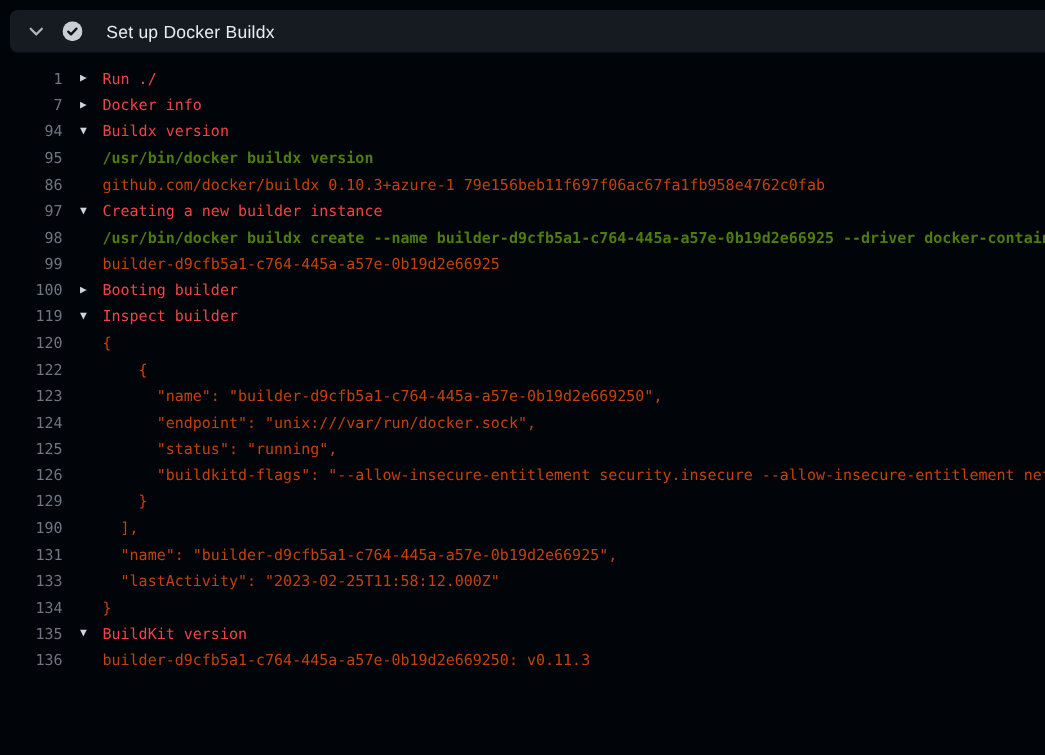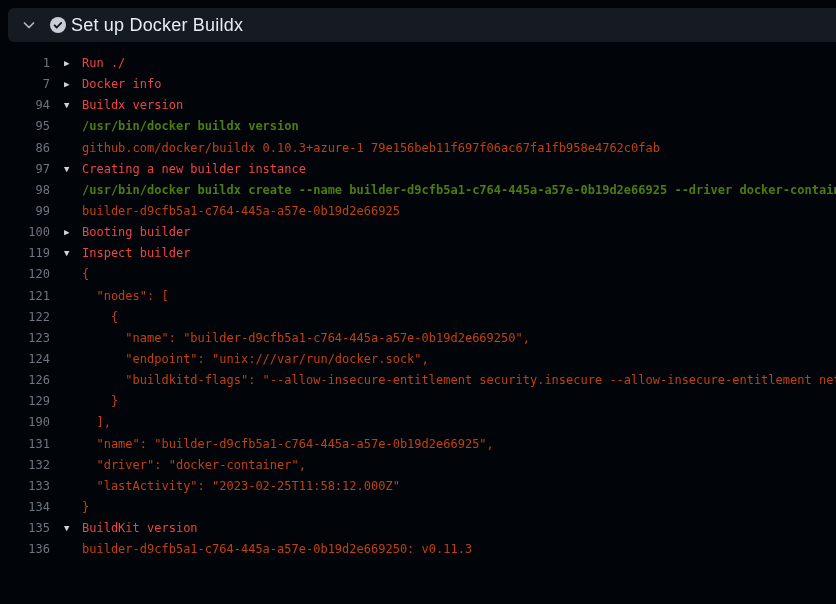--- a/index.html
+++ b/index.html
@@ -6,22 +6,22 @@
   html,body { width:836px; height:604px; background:#010409; overflow:hidden; }
 
   .step-header{
     position:absolute; top:8px; left:8px; width:828px; height:34px;
     background:#161b22; border-radius:6px 0 0 6px;
     display:flex; align-items:center; padding-left:13px; cursor:pointer;
   }
   .chev{ width:16px; height:16px; color:#aeb8c2; flex:none; display:flex; align-items:center; justify-content:center; }
   .check-wrap{ width:16px; height:16px; margin-left:13px; flex:none; }
   .step-title{
-    margin-left:5px;
-    font-family:"Liberation Sans", sans-serif; font-size:18px; font-weight:400;
+    margin-left:19px;
+    font-family:"Liberation Sans", sans-serif; font-size:14px; font-weight:400;
     color:#e6edf3; letter-spacing:.2px;
   }
 
   .log{
     position:absolute; top:46px; left:0; width:836px; height:558px;
     padding-top:7px;
     font-family:"DejaVu Sans Mono","Liberation Mono",monospace;
     font-size:12px; overflow:hidden;
   }
   .line{ display:flex; height:21.15px; line-height:21.15px; white-space:pre; }
@@ -54,26 +54,25 @@
     <div class="line"><span class="ln">7</span><span class="mk">▶</span><span class="txt group">Docker info</span></div>
     <div class="line"><span class="ln">94</span><span class="mk">▼</span><span class="txt group">Buildx version</span></div>
     <div class="line"><span class="ln">95</span><span class="mk"></span><span class="txt command">/usr/bin/docker buildx version</span></div>
     <div class="line"><span class="ln">86</span><span class="mk"></span><span class="txt output">github.com/docker/buildx 0.10.3+azure-1 79e156beb11f697f06ac67fa1fb958e4762c0fab</span></div>
     <div class="line"><span class="ln">97</span><span class="mk">▼</span><span class="txt group">Creating a new builder instance</span></div>
     <div class="line"><span class="ln">98</span><span class="mk"></span><span class="txt command">/usr/bin/docker buildx create --name builder-d9cfb5a1-c764-445a-a57e-0b19d2e66925 --driver docker-container</span></div>
     <div class="line"><span class="ln">99</span><span class="mk"></span><span class="txt output">builder-d9cfb5a1-c764-445a-a57e-0b19d2e66925</span></div>
     <div class="line"><span class="ln">100</span><span class="mk">▶</span><span class="txt group">Booting builder</span></div>
     <div class="line"><span class="ln">119</span><span class="mk">▼</span><span class="txt group">Inspect builder</span></div>
     <div class="line"><span class="ln">120</span><span class="mk"></span><span class="txt output">{</span></div>
-    <div class="line"><span class="ln">121</span><span class="mk"></span><span class="txt output">  "nodes": [</span></div>
     <div class="line"><span class="ln">122</span><span class="mk"></span><span class="txt output">    {</span></div>
     <div class="line"><span class="ln">123</span><span class="mk"></span><span class="txt output">      "name": "builder-d9cfb5a1-c764-445a-a57e-0b19d2e669250",</span></div>
     <div class="line"><span class="ln">124</span><span class="mk"></span><span class="txt output">      "endpoint": "unix:///var/run/docker.sock",</span></div>
+    <div class="line"><span class="ln">125</span><span class="mk"></span><span class="txt output">      "status": "running",</span></div>
     <div class="line"><span class="ln">126</span><span class="mk"></span><span class="txt output">      "buildkitd-flags": "--allow-insecure-entitlement security.insecure --allow-insecure-entitlement network</span></div>
     <div class="line"><span class="ln">129</span><span class="mk"></span><span class="txt output">    }</span></div>
     <div class="line"><span class="ln">190</span><span class="mk"></span><span class="txt output">  ],</span></div>
     <div class="line"><span class="ln">131</span><span class="mk"></span><span class="txt output">  "name": "builder-d9cfb5a1-c764-445a-a57e-0b19d2e66925",</span></div>
-    <div class="line"><span class="ln">132</span><span class="mk"></span><span class="txt output">  "driver": "docker-container",</span></div>
     <div class="line"><span class="ln">133</span><span class="mk"></span><span class="txt output">  "lastActivity": "2023-02-25T11:58:12.000Z"</span></div>
     <div class="line"><span class="ln">134</span><span class="mk"></span><span class="txt output">}</span></div>
     <div class="line"><span class="ln">135</span><span class="mk">▼</span><span class="txt group">BuildKit version</span></div>
     <div class="line"><span class="ln">136</span><span class="mk"></span><span class="txt output">builder-d9cfb5a1-c764-445a-a57e-0b19d2e669250: v0.11.3</span></div>
   </div>
 
 </body></html>

